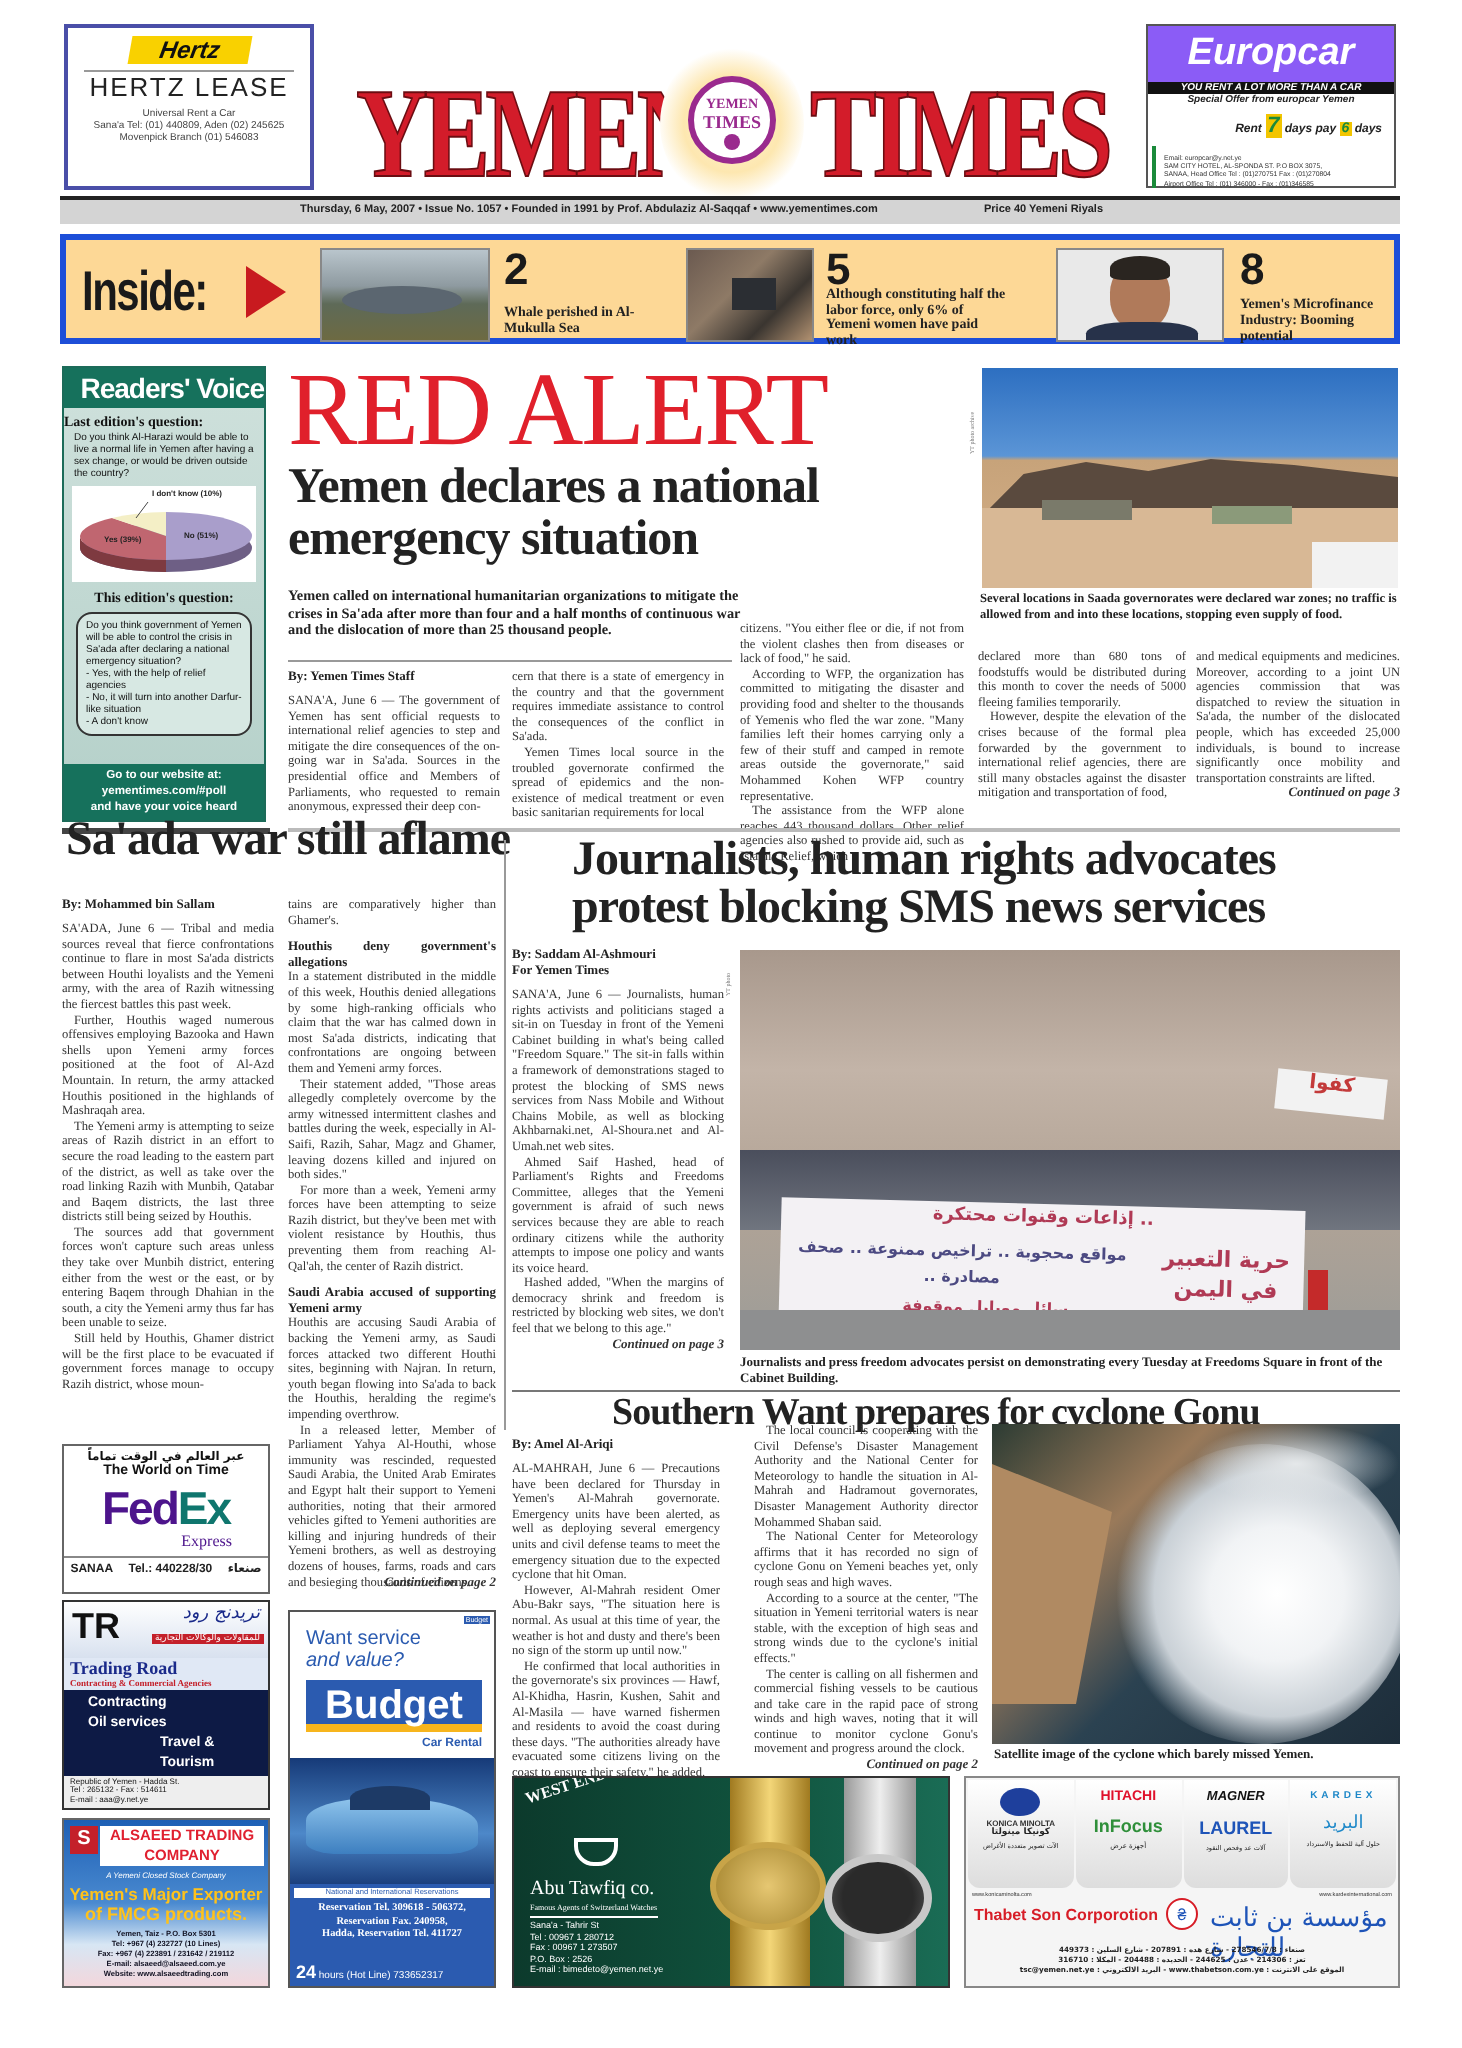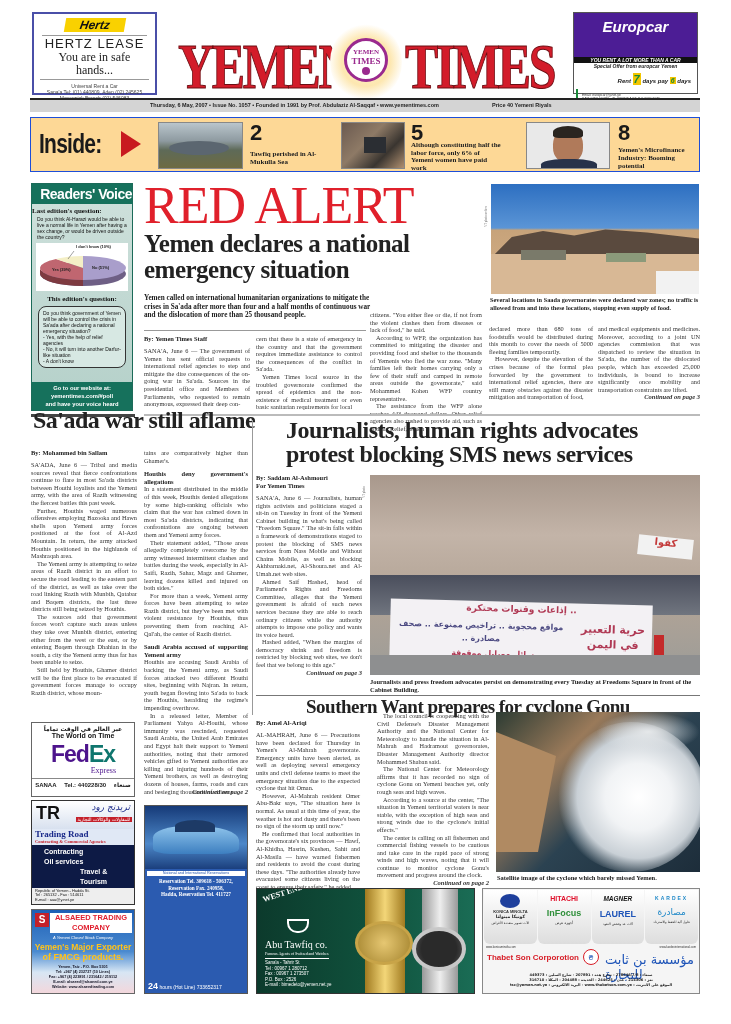--- a/index.html
+++ b/index.html
@@ -15,38 +15,37 @@
 .hr{background:#bbb;height:2px}
 .headline{font-family:"Liberation Serif",serif;font-weight:bold;color:#222;letter-spacing:-0.5px}
 .sans{font-family:"Liberation Sans",sans-serif}
 </style>
 </head>
 <body>
 
 <div class="abs" style="left:32px;top:12px;width:125px;height:83px;border:2px solid #4a4fa8;background:#fff;text-align:center">
   <div style="margin:4px auto 0;width:60px;height:14px;background:#f9d100;color:#111;font-family:'Liberation Sans',sans-serif;font-weight:bold;font-style:italic;font-size:12px;line-height:14px;transform:skewX(-10deg)">Hertz</div>
   <div class="sans" style="font-size:13px;letter-spacing:1px;margin-top:3px;color:#222;border-top:1px solid #999;margin-left:8px;margin-right:8px">HERTZ LEASE</div>
-  <div style="font-size:12px;color:#222;line-height:13px;border-bottom:1px solid #999;margin:0 6px;padding-bottom:2px">You are in safe hands...</div>
   <div class="sans" style="font-size:5px;line-height:6px;margin-top:3px;color:#444">Universal Rent a Car</div>
   <div class="sans" style="font-size:5px;line-height:6px;color:#444">Sana'a Tel: (01) 440809, Aden (02) 245625</div>
   <div class="sans" style="font-size:5px;line-height:6px;color:#444">Movenpick Branch (01) 546083</div>
 </div>
 
 <div class="abs" style="left:178px;top:38px;font-family:'Liberation Serif',serif;font-weight:bold;font-size:64px;line-height:58px;color:#d31c2a;letter-spacing:-3px;transform:scaleX(0.78);transform-origin:left;-webkit-text-stroke:1px #6b0d12">YEMEN</div>
 <div class="abs" style="left:330px;top:22px;width:72px;height:80px;border-radius:50%;background:radial-gradient(circle,#fff4d6 0%,#fde7b0 45%,#fff 70%)">
   <div class="abs" style="left:14px;top:16px;width:44px;height:44px;border-radius:50%;border:3px solid #9a2a8e;background:#fff;text-align:center">
     <div style="font-size:7px;font-weight:bold;color:#9a2a8e;margin-top:7px">YEMEN</div>
     <div style="font-size:9px;font-weight:bold;color:#9a2a8e;line-height:10px">TIMES</div>
     <div style="width:8px;height:8px;border-radius:50%;background:#9a2a8e;margin:1px auto 0"></div>
   </div>
 </div>
 <div class="abs" style="left:405px;top:38px;font-family:'Liberation Serif',serif;font-weight:bold;font-size:64px;line-height:58px;color:#d31c2a;letter-spacing:-3px;transform:scaleX(0.78);transform-origin:left;-webkit-text-stroke:1px #6b0d12">TIMES</div>
 
 <div class="abs" style="left:573px;top:12px;width:125px;height:82px;border:1px solid #555;background:#fff">
-  <div class="sans" style="background:#4c1d95;color:#fff;font-weight:bold;font-style:italic;font-size:15px;text-align:center;height:44px;line-height:28px">Europcar</div>
+  <div class="sans" style="background:#8b5cf6;color:#fff;font-weight:bold;font-style:italic;font-size:19px;text-align:center;height:28px;line-height:28px">Europcar</div>
   <div class="sans" style="background:#111;color:#fff;font-size:5px;font-weight:bold;font-style:italic;text-align:center;line-height:6px">YOU RENT  A LOT MORE THAN A CAR</div>
   <div class="sans" style="font-size:5px;font-weight:bold;font-style:italic;text-align:center;line-height:7px;color:#222">Special Offer from europcar Yemen</div>
   <div class="sans" style="font-size:6px;font-weight:bold;font-style:italic;text-align:right;padding-right:6px;margin-top:3px;color:#222">
     <span>Rent</span>
     <span style="background:#f2c500;color:#1a8a3a;font-size:11px;padding:0 1px">7</span>
     <span>days pay</span>
     <span style="background:#f2c500;color:#1a8a3a;font-size:7px;padding:0 1px">6</span>
     <span>days</span>
   </div>
   <div class="sans" style="font-size:3.4px;line-height:4.2px;padding:4px 3px 0 4px;border-left:2px solid #1a8a3a;margin-left:2px;margin-top:4px;color:#333">
@@ -55,30 +54,30 @@
     <div>SANAA, Head Office Tel : (01)270751 Fax : (01)270804</div>
     <div>Airport Office Tel : (01) 346000 - Fax : (01)346585</div>
   </div>
 </div>
 
 <div class="abs" style="left:30px;top:98px;width:670px;height:14px;background:#d4d4d4;border-top:2px solid #222">
   <span class="sans" style="position:absolute;left:120px;top:2px;font-size:5.5px;font-weight:bold;color:#222;white-space:nowrap">Thursday, 6 May, 2007  •  Issue No. 1057 • Founded in 1991 by Prof. Abdulaziz Al-Saqqaf • www.yementimes.com</span>
   <span class="sans" style="position:absolute;left:462px;top:2px;font-size:5.5px;font-weight:bold;color:#222;white-space:nowrap">Price 40  Yemeni Riyals</span>
 </div>
 
-<div class="abs" style="left:30px;top:117px;width:670px;height:55px;background:#fdd896;border:1px solid #1d4ed8">
+<div class="abs" style="left:30px;top:117px;width:670px;height:55px;background:#fdd896;border:3px solid #1d4ed8">
   <div class="sans" style="position:absolute;left:8px;top:10px;font-size:28px;font-weight:bold;color:#1a1a1a;letter-spacing:-1px;transform:scaleX(0.75);transform-origin:left">Inside:</div>
   <div style="position:absolute;left:90px;top:13px;width:0;height:0;border-top:13px solid transparent;border-bottom:13px solid transparent;border-left:20px solid #c81a1f"></div>
 
   <div style="position:absolute;left:127px;top:4px;width:190px;height:47px">
     <div style="position:absolute;left:0;top:0;width:85px;height:47px;background:linear-gradient(180deg,#b9c5cc 0%,#8e9aa0 40%,#5e6a58 60%,#6d6a42 100%);border:1px solid #888">
       <div style="position:absolute;left:10px;top:18px;width:60px;height:14px;border-radius:50%;background:#5b6670"></div>
     </div>
     <div class="sans" style="position:absolute;left:92px;top:-2px;font-size:22px;font-weight:bold;color:#1a1a1a">2</div>
-    <div style="position:absolute;left:92px;top:28px;width:80px;font-size:7px;font-weight:bold;line-height:8px;color:#222">Tawfiq perished in Al-Mukulla Sea</div>
+    <div style="position:absolute;left:92px;top:28px;width:80px;font-size:7px;font-weight:bold;line-height:8px;color:#222">Whale perished in Al-Mukulla Sea</div>
   </div>
 
   <div style="position:absolute;left:310px;top:4px;width:190px;height:47px">
     <div style="position:absolute;left:0;top:0;width:64px;height:47px;background:linear-gradient(135deg,#6b5a50 0%,#8e7a66 40%,#3a3530 70%,#b09070 100%);border:1px solid #888">
       <div style="position:absolute;left:22px;top:14px;width:22px;height:16px;background:#2b2e33"></div>
     </div>
     <div class="sans" style="position:absolute;left:70px;top:-2px;font-size:22px;font-weight:bold;color:#1a1a1a">5</div>
     <div style="position:absolute;left:70px;top:20px;width:92px;font-size:7px;font-weight:bold;line-height:7.6px;color:#222">Although constituting half the labor force, only 6% of Yemeni women have paid work</div>
   </div>
 
@@ -274,20 +273,27 @@
   <div class="sans" style="font-size:3.8px;font-weight:bold;color:#112;line-height:5px;margin-top:3px">
     <div>Yemen, Taiz - P.O. Box 5301</div>
     <div>Tel: +967 (4) 232727 (10 Lines)</div>
     <div>Fax: +967 (4) 223891 / 231642 / 219112</div>
     <div>E-mail: alsaeed@alsaeed.com.ye</div>
     <div>Website: www.alsaeedtrading.com</div>
   </div>
 </div>
 
 <div class="abs" style="left:144px;top:805px;width:104px;height:189px;background:#2b5bb0;border:1px solid #555;overflow:hidden">
+  <div style="background:#fff;height:73px;position:relative">
+    <div class="sans" style="position:absolute;right:2px;top:2px;font-size:3.5px;color:#fff;background:#2b5bb0;padding:0 1px">Budget</div>
+    <div class="sans" style="position:absolute;left:8px;top:8px;font-size:10px;color:#2b5bb0">Want service</div>
+    <div class="sans" style="position:absolute;left:8px;top:19px;font-size:10px;color:#2b5bb0;font-style:italic">and value?</div>
+    <div class="sans" style="position:absolute;left:8px;top:34px;width:88px;height:26px;background:#2b5bb0;color:#fff;font-size:20px;font-weight:bold;text-align:center;line-height:26px;border-bottom:4px solid #f7b51d">Budget</div>
+    <div class="sans" style="position:absolute;left:8px;top:63px;width:88px;text-align:right;font-size:6px;color:#2b5bb0;font-weight:bold">Car Rental</div>
+  </div>
   <div style="height:63px;background:linear-gradient(180deg,#163a78,#4d88c9 60%,#1b3f7d);position:relative">
     <div style="position:absolute;left:8px;top:20px;width:86px;height:28px;border-radius:40% 50% 20% 20%;background:linear-gradient(180deg,#8fc4ec,#3d7fc0)"></div>
     <div style="position:absolute;left:30px;top:14px;width:40px;height:12px;border-radius:50% 50% 0 0;background:#1d3a66"></div>
   </div>
   <div class="sans" style="background:#fff;color:#2b5bb0;font-size:3.8px;text-align:center;margin:2px 2px 0;line-height:5px">National and International Reservations</div>
   <div style="color:#fff;font-weight:bold;font-size:5.2px;line-height:6.5px;text-align:center;margin-top:2px">
     <div>Reservation Tel. 309618 - 506372,</div>
     <div>Reservation Fax. 240958,</div>
     <div>Hadda, Reservation Tel. 411727</div>
   </div>
@@ -328,21 +334,21 @@
       <div class="sans" style="font-size:9px;font-weight:bold;color:#2f8f3a;margin-top:6px">InFocus</div>
       <div style="font-family:'DejaVu Sans',sans-serif;font-size:3.5px;margin-top:3px">أجهزة عرض</div>
     </div>
     <div style="flex:1;background:linear-gradient(180deg,#fff,#ddd);text-align:center;border-radius:0 0 6px 6px">
       <div class="sans" style="font-size:6.5px;font-weight:bold;font-style:italic;color:#111;margin-top:5px">MAGNER</div>
       <div class="sans" style="font-size:9px;font-weight:bold;color:#1e54b8;margin-top:7px">LAUREL</div>
       <div style="font-family:'DejaVu Sans',sans-serif;font-size:3.3px;margin-top:3px">آلات عد وفحص النقود</div>
     </div>
     <div style="flex:1;background:linear-gradient(180deg,#fff,#ddd);text-align:center;border-radius:0 0 6px 6px">
       <div class="sans" style="font-size:5px;font-weight:bold;color:#1e88c8;letter-spacing:2px;margin-top:5px">KARDEX</div>
-      <div style="font-family:'DejaVu Sans',sans-serif;font-size:9px;color:#1e88c8;margin-top:6px">مصادرة</div>
+      <div style="font-family:'DejaVu Sans',sans-serif;font-size:9px;color:#1e88c8;margin-top:6px">البريد</div>
       <div style="font-family:'DejaVu Sans',sans-serif;font-size:3.2px;margin-top:3px">حلول آلية للحفظ والاسترداد</div>
     </div>
   </div>
   <div class="sans" style="display:flex;justify-content:space-between;font-size:2.8px;padding:0 3px;color:#333">
     <span>www.konicaminolta.com</span>
     <span>www.kardexinternational.com</span>
   </div>
   <div class="sans" style="position:absolute;left:4px;top:64px;font-size:8px;font-weight:bold;color:#d71d27">Thabet Son Corporotion</div>
   <div style="position:absolute;left:100px;top:60px;width:16px;height:16px;border-radius:50%;border:1px solid #d71d27;background:#fff;color:#1e54b8;font-size:8px;text-align:center;line-height:15px" class="sans">₴</div>
   <div style="position:absolute;left:122px;top:63px;font-family:'DejaVu Sans',sans-serif;font-size:13px;color:#1e54b8">مؤسسة بن ثابت للتجارة</div>

